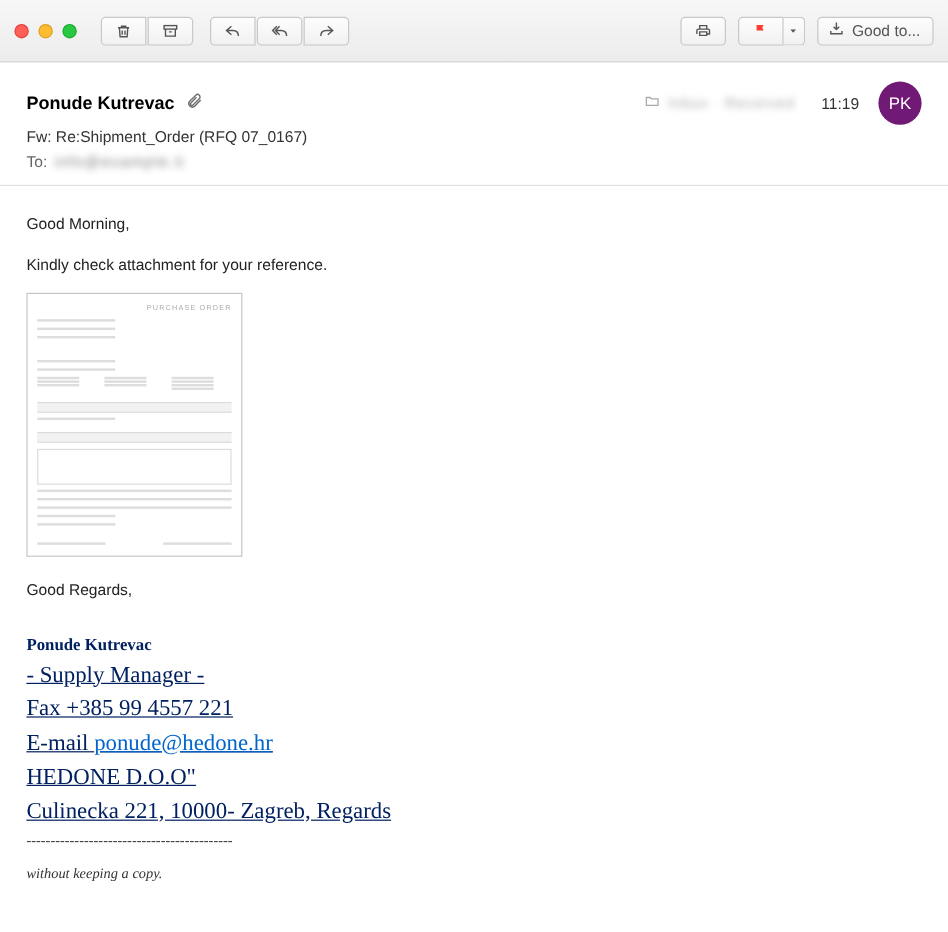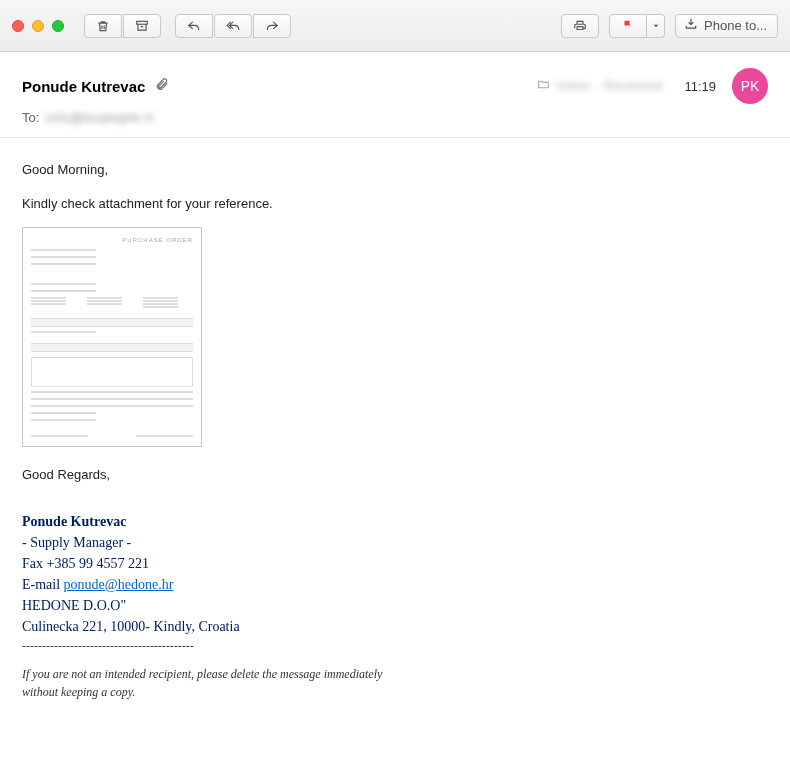--- a/index.html
+++ b/index.html
@@ -88,21 +88,21 @@
 .sender {
   font-size: 15px; font-weight: 700; color: #000;
 }
 .attach-icon { margin-left: 10px; color: #6d6d6d; }
 .hspacer { flex: 1; }
 .folder-meta { display: flex; align-items: center; gap: 6px; color: #888; font-size: 12px; }
 .folder-meta .blur { filter: blur(3px); color: #aaa; letter-spacing: 1px; }
 .time { font-size: 13px; color: #333; margin: 0 16px 0 22px; }
 .avatar {
   width: 36px; height: 36px; border-radius: 50%;
-  background: #ec4899; color: #fff; font-size: 14px;
+  background: #701a75; color: #fff; font-size: 14px;
   display: flex; align-items: center; justify-content: center;
 }
 .subject { font-size: 13px; color: #333; margin-top: 2px; }
 .toline { font-size: 13px; color: #666; margin-top: 6px; display:flex; align-items:center; gap:6px;}
 .toline .blur { filter: blur(3px); color: #888; letter-spacing: 1px; }
 
 .body {
   flex: 1; overflow: auto; padding: 22px 13px 10px 22px;
   font-size: 13px; color: #222; line-height: 1.5;
 }
@@ -124,21 +124,21 @@
 .att-preview .row3 { display:flex; gap:6px; }
 .att-preview .row3 .col { flex:1; }
 .att-preview .row3 .col .ln { width: 70%; }
 .att-preview .tbl { border:1px solid #ddd; height:30px; margin-top:2px;}
 .att-preview .small { width:40%; }
 .att-preview .foot { margin-top:auto; display:flex; justify-content:space-between; }
 .att-preview .foot .ln { width:35%; }
 
 .sig { margin-top: 26px; }
 .sig-name { color: #002060; font-weight: bold; font-family: "Times New Roman", serif; font-size: 14px;}
-.sig-line { color: #002060; font-family: "Times New Roman", serif; font-size: 14px; }
+.sig-line { color: #002060; font-family: "Times New Roman", serif; font-size: 19px; text-decoration: underline; }
 .sig-line a { color: #0066cc; text-decoration: underline; }
 .disclaimer {
   margin-top: 10px; border-top: 1px dashed #999; padding-top: 4px;
   font-style: italic; font-size: 12px; color: #333;
   font-family: "Times New Roman", serif;
 }
 .dash { font-family: "Times New Roman", serif; font-size:12px; color:#333; letter-spacing:0;}
 </style>
 </head>
 <body>
@@ -210,21 +210,21 @@
     </div>
 
     <div style="width:10px"></div>
 
     <div class="moveto">
       <span>
         <svg viewBox="0 0 24 24" fill="none" stroke="currentColor" stroke-width="2">
             <path d="M12 3v10m0 0l-4-4m4 4l4-4M4 15v4h16v-4"></path>
           </svg>
       </span>
-      <span>Phone to...</span>
+      <span>Good to...</span>
     </div>
   </div>
 
   <div class="header">
     <div class="hrow1">
       <span class="sender">Ponude Kutrevac</span>
       <span class="attach-icon">
         <svg width="14" height="14" viewBox="0 0 24 24" fill="none" stroke="currentColor" stroke-width="2">
             <path d="M21 11l-9 9a5 5 0 01-7-7l9-9a3.5 3.5 0 015 5l-9 9a2 2 0 01-3-3l8-8"></path>
           </svg>
@@ -236,20 +236,21 @@
               <path d="M3 6h6l2 2h10v10H3z"></path>
             </svg>
         </span>
         <span class="blur">Inbox · Received</span>
       </div>
       <span class="time">11:19</span>
       <div class="avatar">
           <span>PK</span>
         </div>
     </div>
+    <div class="subject">Fw: Re:Shipment_Order (RFQ 07_0167)</div>
     <div class="toline">
       <span>To:</span>
       <span class="blur">info@example.it</span>
     </div>
   </div>
 
   <div class="body">
     <p>Good Morning,</p>
     <p>Kindly check attachment for your reference.</p>
 
@@ -297,23 +298,22 @@
     <p>Good Regards,</p>
 
     <div class="sig">
       <div class="sig-name">Ponude Kutrevac</div>
       <div class="sig-line">- Supply Manager -</div>
       <div class="sig-line">Fax +385 99 4557 221</div>
       <div class="sig-line">
         <span>E-mail </span><a href="#">ponude@hedone.hr</a>
       </div>
       <div class="sig-line">HEDONE D.O.O"</div>
-      <div class="sig-line">Culinecka 221, 10000- Kindly, Croatia</div>
+      <div class="sig-line">Culinecka 221, 10000- Zagreb, Regards</div>
     </div>
 
     <div class="dash">-------------------------------------------</div>
     <div class="disclaimer" style="border-top:none;padding-top:0;">
-      <div>If you are not an intended recipient, please delete the message immediately</div>
       <div>without keeping a copy.</div>
     </div>
   </div>
 
 </div>
 
 </body></html>

